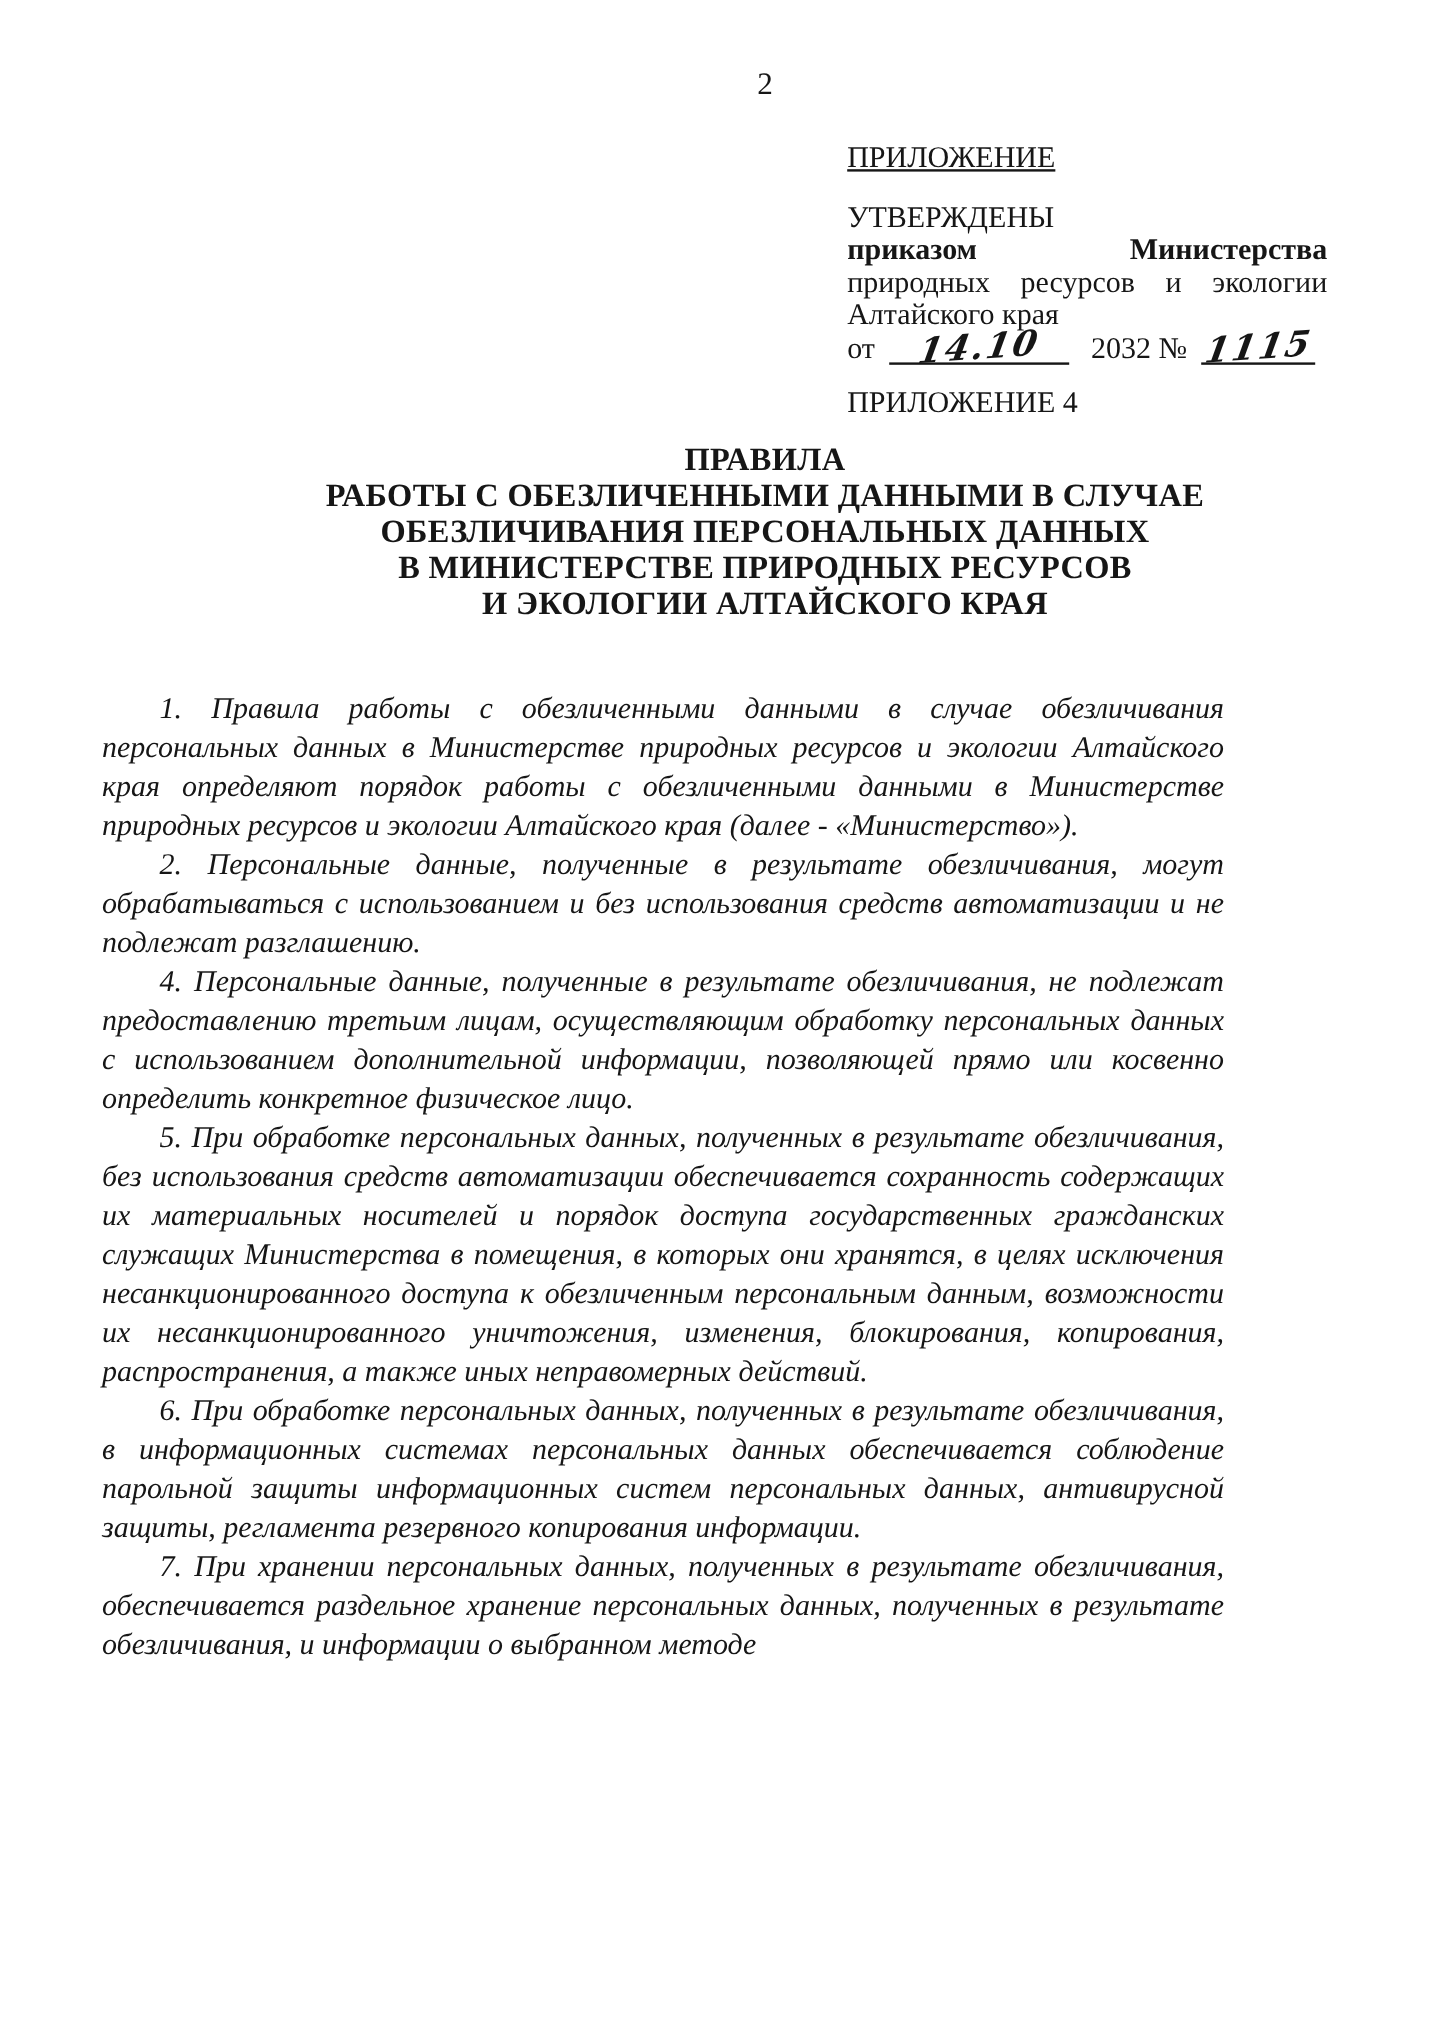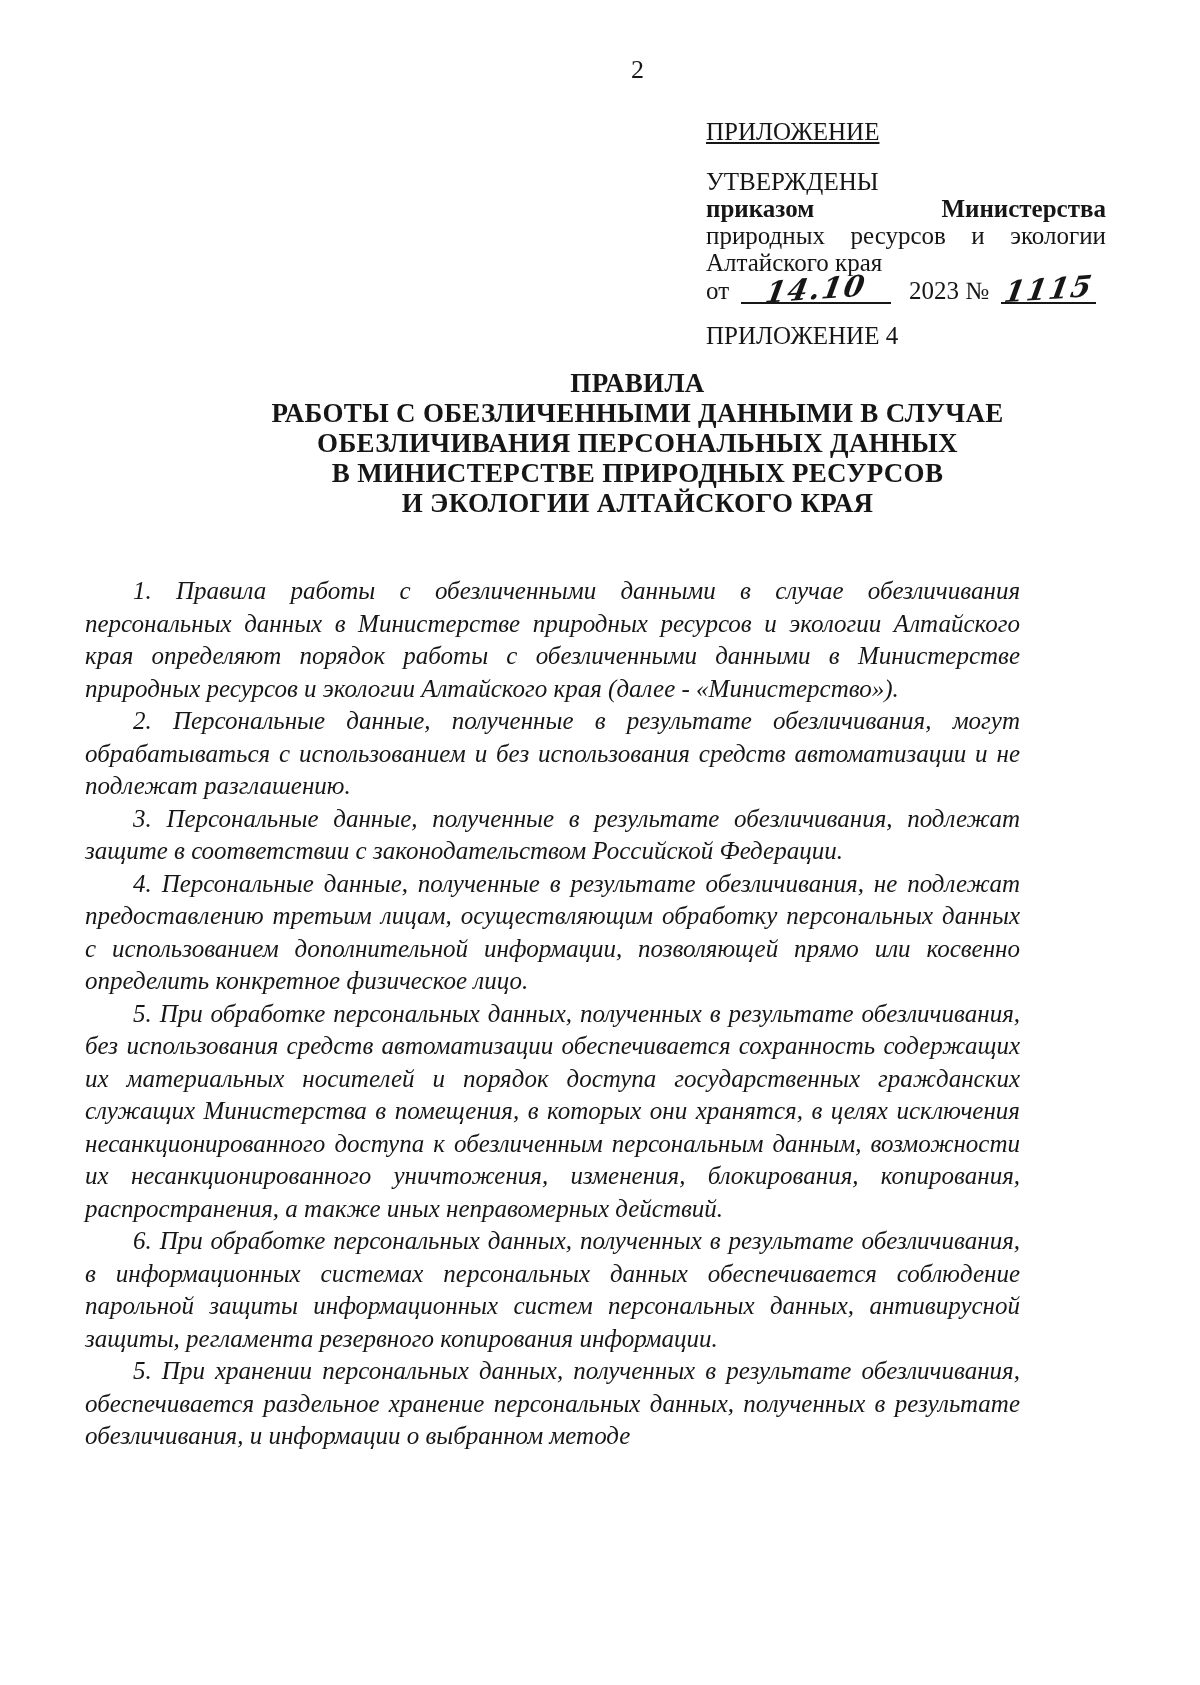--- a/index.html
+++ b/index.html
@@ -126,41 +126,40 @@
         <span>Министерства</span>
       </div>
       <div class="approved-row justify-full">природных ресурсов и экологии</div>
       <div class="approved-row">Алтайского края</div>
 
       <div class="order-row">
         <span class="lbl">от</span>
         <span class="blank blank-date">
           <span class="hand">14.10</span>
         </span>
-        <span class="lbl year-label">2023 №</span>
+        <span class="lbl year-label">2032 №</span>
         <span class="blank blank-number">
           <span class="hand">1115</span>
         </span>
       </div>
     </div>
   </div>
 
   <div class="appendix-number">ПРИЛОЖЕНИЕ 4</div>
 
   <div class="doc-title">
     <div>ПРАВИЛА</div>
     <div>РАБОТЫ С ОБЕЗЛИЧЕННЫМИ ДАННЫМИ В СЛУЧАЕ</div>
     <div>ОБЕЗЛИЧИВАНИЯ ПЕРСОНАЛЬНЫХ ДАННЫХ</div>
     <div>В МИНИСТЕРСТВЕ ПРИРОДНЫХ РЕСУРСОВ</div>
     <div>И ЭКОЛОГИИ АЛТАЙСКОГО КРАЯ</div>
   </div>
 
   <div class="doc-body">
     <p>1. Правила работы с обезличенными данными в случае обезличивания персональных данных в Министерстве природных ресурсов и экологии Алтайского края определяют порядок работы с обезличенными данными в Министерстве природных ресурсов и экологии Алтайского края (далее - «Министерство»).</p>
     <p>2. Персональные данные, полученные в результате обезличивания, могут обрабатываться с использованием и без использования средств автоматизации и не подлежат разглашению.</p>
-    <p>3. Персональные данные, полученные в результате обезличивания, подлежат защите в соответствии с законодательством Российской Федерации.</p>
     <p>4. Персональные данные, полученные в результате обезличивания, не подлежат предоставлению третьим лицам, осуществляющим обработку персональных данных с использованием дополнительной информации, позволяющей прямо или косвенно определить конкретное физическое лицо.</p>
     <p>5. При обработке персональных данных, полученных в результате обезличивания, без использования средств автоматизации обеспечивается сохранность содержащих их материальных носителей и порядок доступа государственных гражданских служащих Министерства в помещения, в которых они хранятся, в целях исключения несанкционированного доступа к обезличенным персональным данным, возможности их несанкционированного уничтожения, изменения, блокирования, копирования, распространения, а также иных неправомерных действий.</p>
     <p>6. При обработке персональных данных, полученных в результате обезличивания, в информационных системах персональных данных обеспечивается соблюдение парольной защиты информационных систем персональных данных, антивирусной защиты, регламента резервного копирования информации.</p>
-    <p>5. При хранении персональных данных, полученных в результате обезличивания, обеспечивается раздельное хранение персональных данных, полученных в результате обезличивания, и информации о выбранном методе</p>
+    <p>7. При хранении персональных данных, полученных в результате обезличивания, обеспечивается раздельное хранение персональных данных, полученных в результате обезличивания, и информации о выбранном методе</p>
   </div>
 
 </div>
 
 </body></html>

